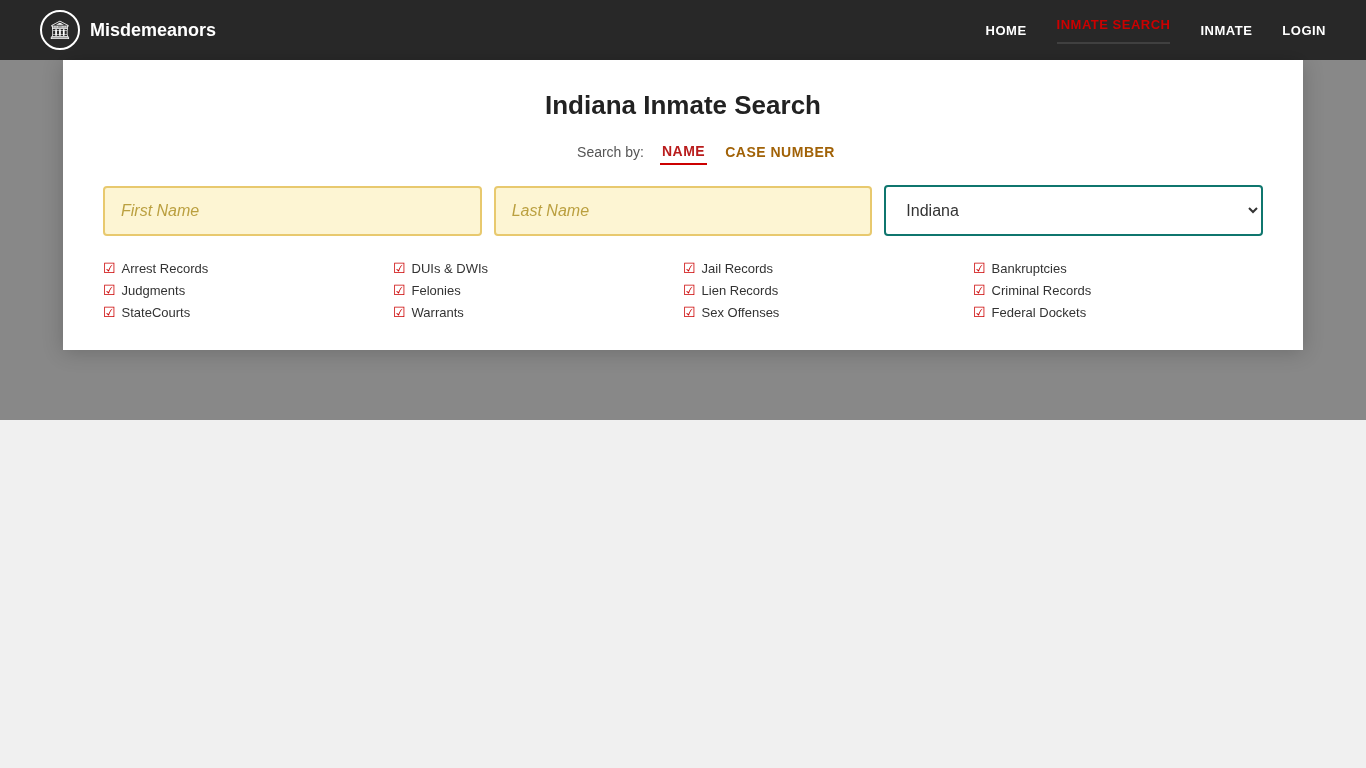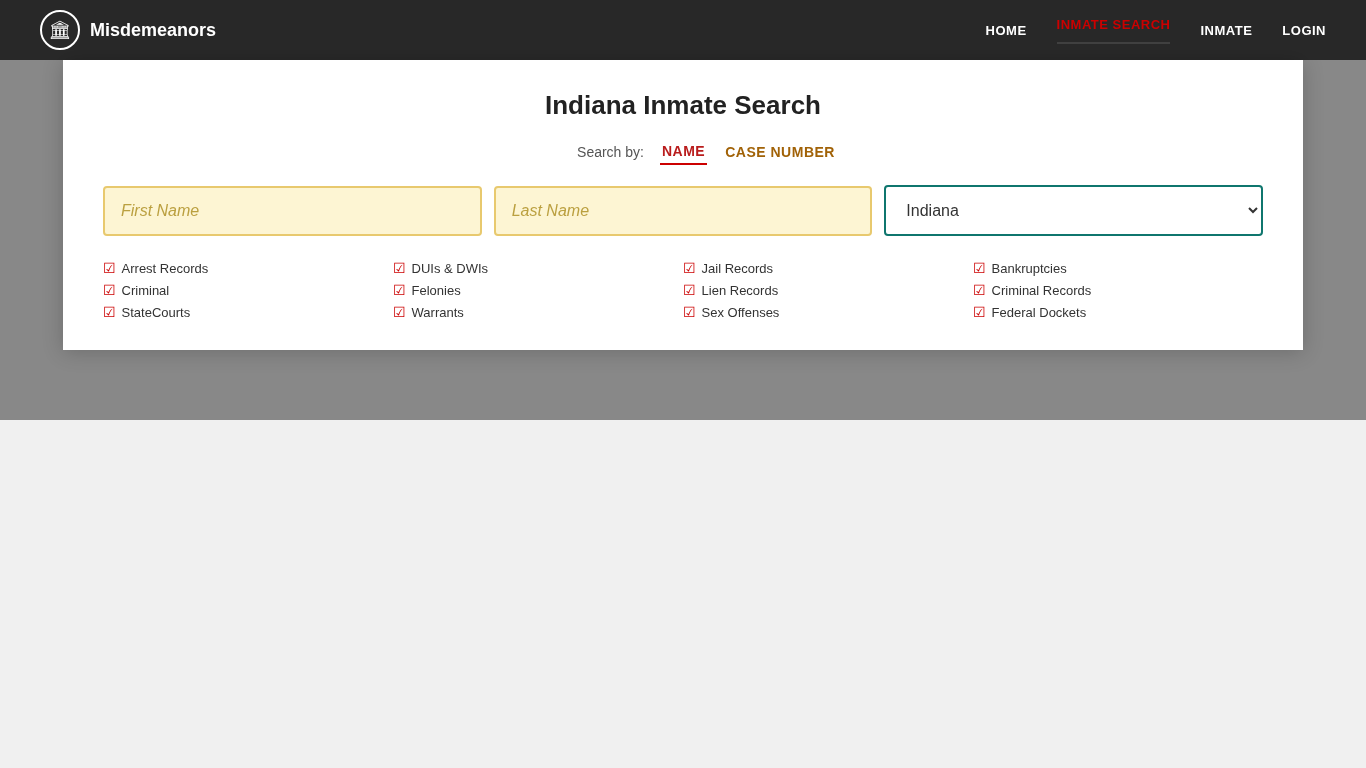--- a/index.html
+++ b/index.html
@@ -238,21 +238,21 @@
         <div class="checkbox-item">
           <span class="checkbox-icon">☑</span>
           <span>Jail Records</span>
         </div>
         <div class="checkbox-item">
           <span class="checkbox-icon">☑</span>
           <span>Bankruptcies</span>
         </div>
         <div class="checkbox-item">
           <span class="checkbox-icon">☑</span>
-          <span>Criminal</span>
+          <span>Judgments</span>
         </div>
         <div class="checkbox-item">
           <span class="checkbox-icon">☑</span>
           <span>Felonies</span>
         </div>
         <div class="checkbox-item">
           <span class="checkbox-icon">☑</span>
           <span>Lien Records</span>
         </div>
         <div class="checkbox-item">

